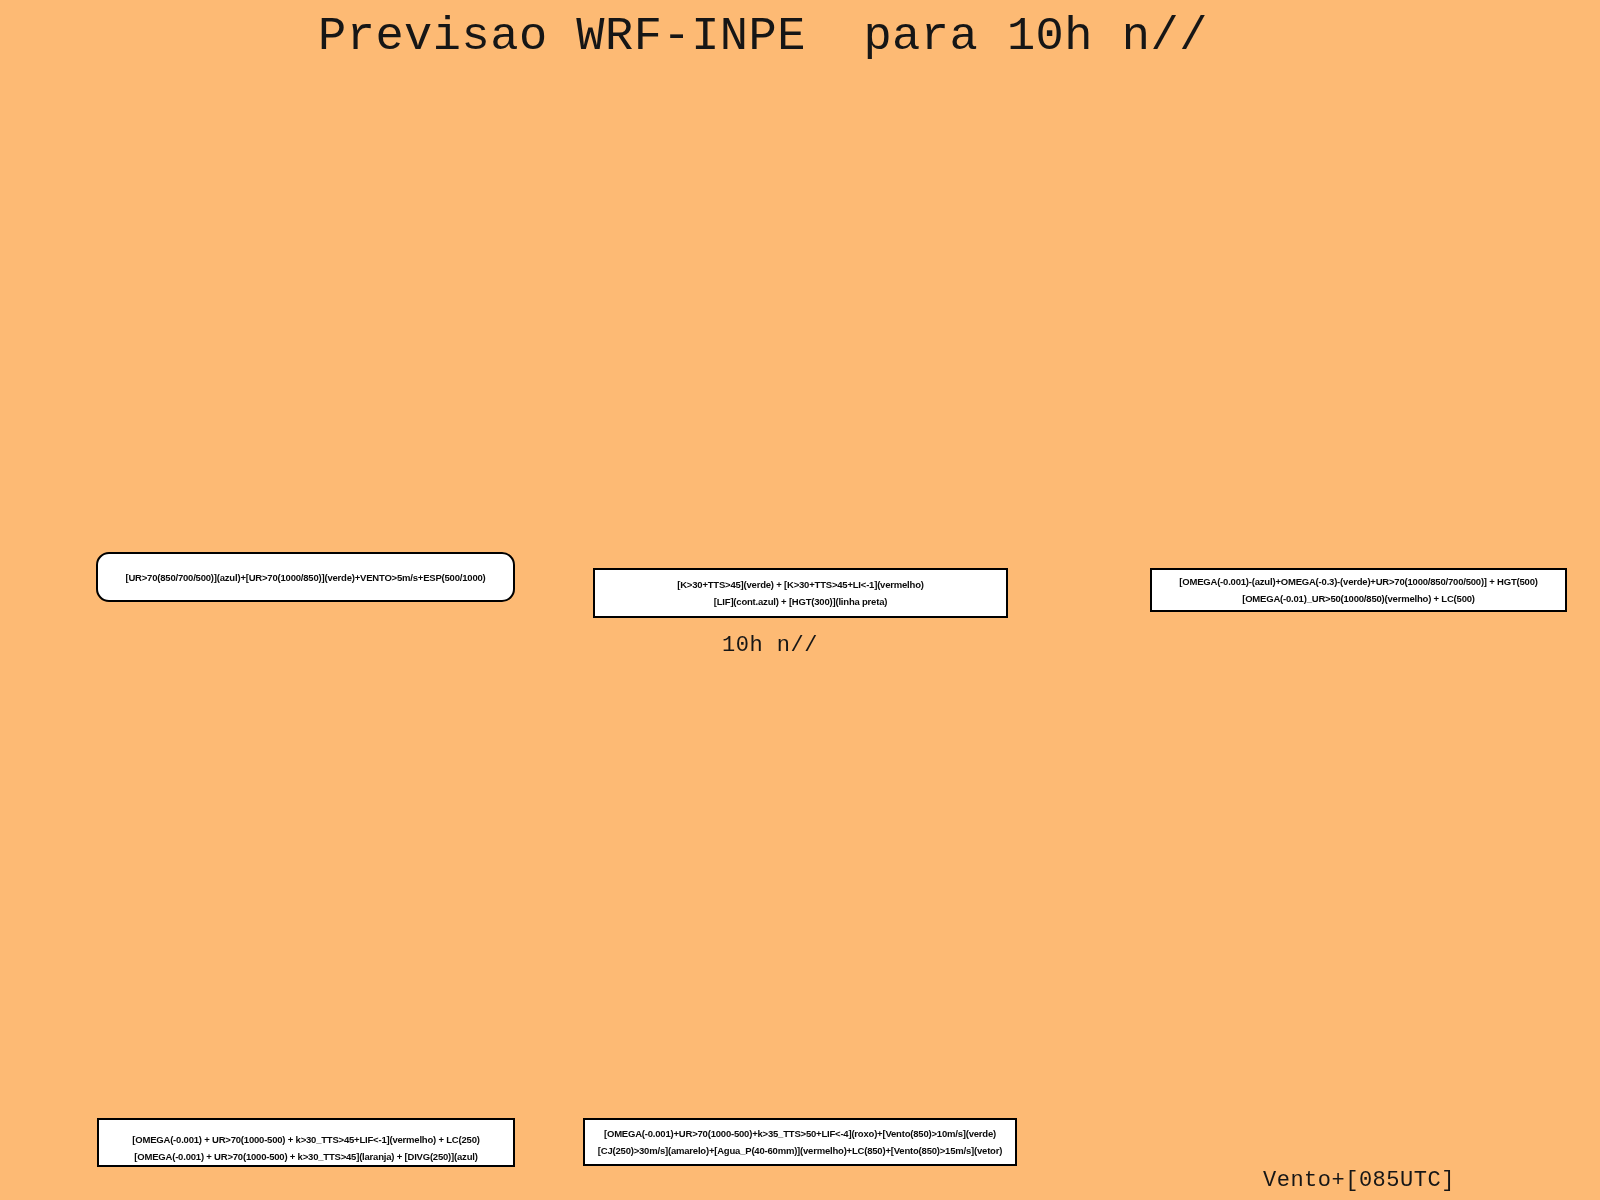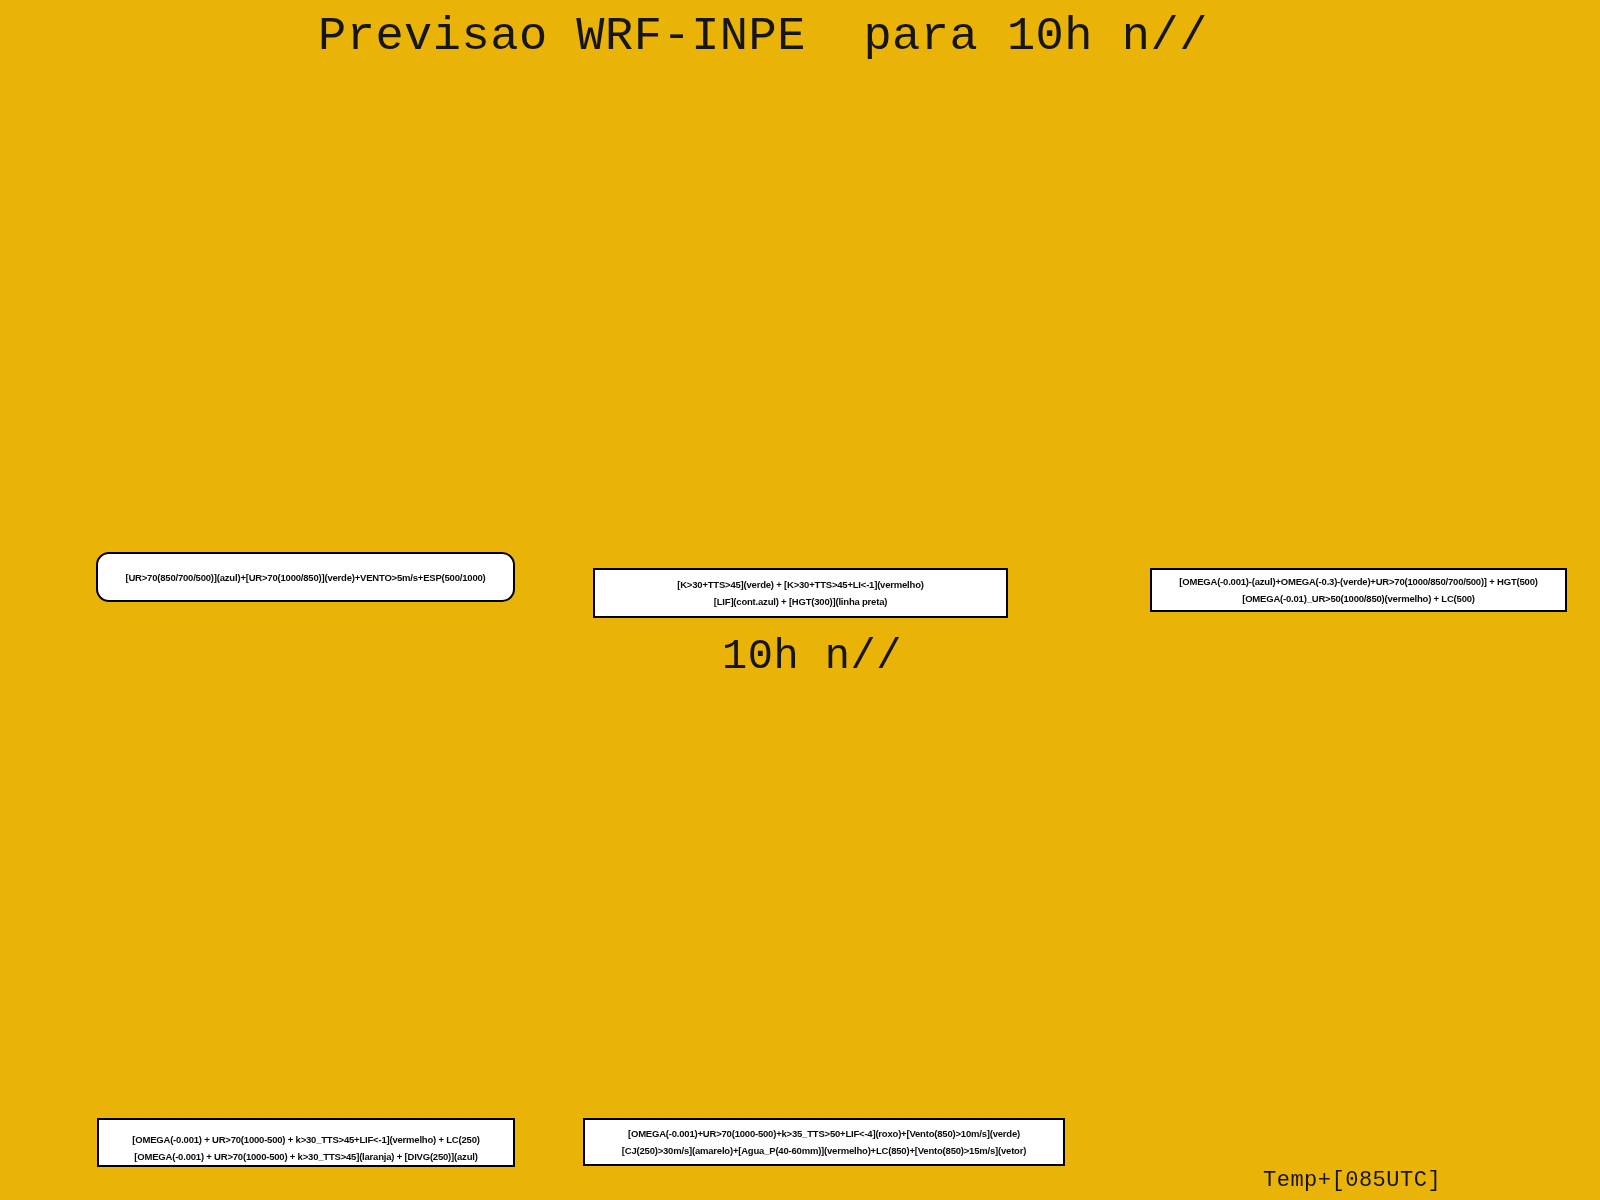--- a/index.html
+++ b/index.html
@@ -4,21 +4,21 @@
 <style>
   html, body {
     margin: 0;
     padding: 0;
     background: #ffffff;
   }
   .page {
     position: relative;
     width: 1600px;
     height: 1200px;
-    background: #eab308;
+    background: #fdba74;
     overflow: hidden;
     font-family: "Liberation Sans", sans-serif;
     color: #111111;
   }
   
   .plotter {
     position: absolute;
     font-family: "Liberation Mono", "DejaVu Sans Mono", monospace;
     font-weight: normal;
     color: #161616;
@@ -26,21 +26,21 @@
   }
   .title {
     left: 318px;
     top: 10px;
     font-size: 47px;
     letter-spacing: 0.5px;
   }
   .subtitle {
     left: 722px;
     top: 633px;
-    font-size: 42px;
+    font-size: 22px;
     letter-spacing: 0.5px;
   }
   .footer-note {
     left: 1263px;
     top: 1168px;
     font-size: 22px;
     letter-spacing: 0.5px;
   }
   
   .panel {
@@ -60,21 +60,21 @@
     line-height: 17px;
     letter-spacing: -0.2px;
     white-space: pre;
     color: #0a0a0a;
     text-align: center;
   }
   .pos-tl { left: 96px;  top: 552px;  width: 419px; height: 50px; border-radius: 13px; }
   .pos-tc { left: 593px; top: 568px;  width: 415px; height: 50px; }
   .pos-tr { left: 1150px;top: 568px;  width: 417px; height: 44px; }
   .pos-bl { left: 97px;  top: 1118px; width: 418px; height: 49px; justify-content: flex-end; }
-  .pos-bc { left: 583px; top: 1118px; width: 482px; height: 48px; }
+  .pos-bc { left: 583px; top: 1118px; width: 434px; height: 48px; }
   .pos-br { left: 1086px;top: 1118px; width: 417px; height: 49px; }
 </style>
 </head>
 <body>
 
 <div class="page">
 
   <div class="plotter title">Previsao WRF-INPE  para 10h n//</div>
 
   <div class="panel pos-tl">
@@ -97,15 +97,15 @@
     <div class="caption-line">[OMEGA(-0.001) + UR&gt;70(1000-500) + k&gt;30_TTS&gt;45+LIF&lt;-1](vermelho) + LC(250)</div>
     <div class="caption-line">[OMEGA(-0.001) + UR&gt;70(1000-500) + k&gt;30_TTS&gt;45](laranja) + [DIVG(250)](azul)</div>
   </div>
 
   <div class="panel pos-bc">
     <div class="caption-line">[OMEGA(-0.001)+UR&gt;70(1000-500)+k&gt;35_TTS&gt;50+LIF&lt;-4](roxo)+[Vento(850)&gt;10m/s](verde)</div>
     <div class="caption-line">[CJ(250)&gt;30m/s](amarelo)+[Agua_P(40-60mm)](vermelho)+LC(850)+[Vento(850)&gt;15m/s](vetor)</div>
   </div>
 
 
-  <div class="plotter footer-note">Temp+[085UTC]</div>
+  <div class="plotter footer-note">Vento+[085UTC]</div>
 
 </div>
 
 </body></html>

